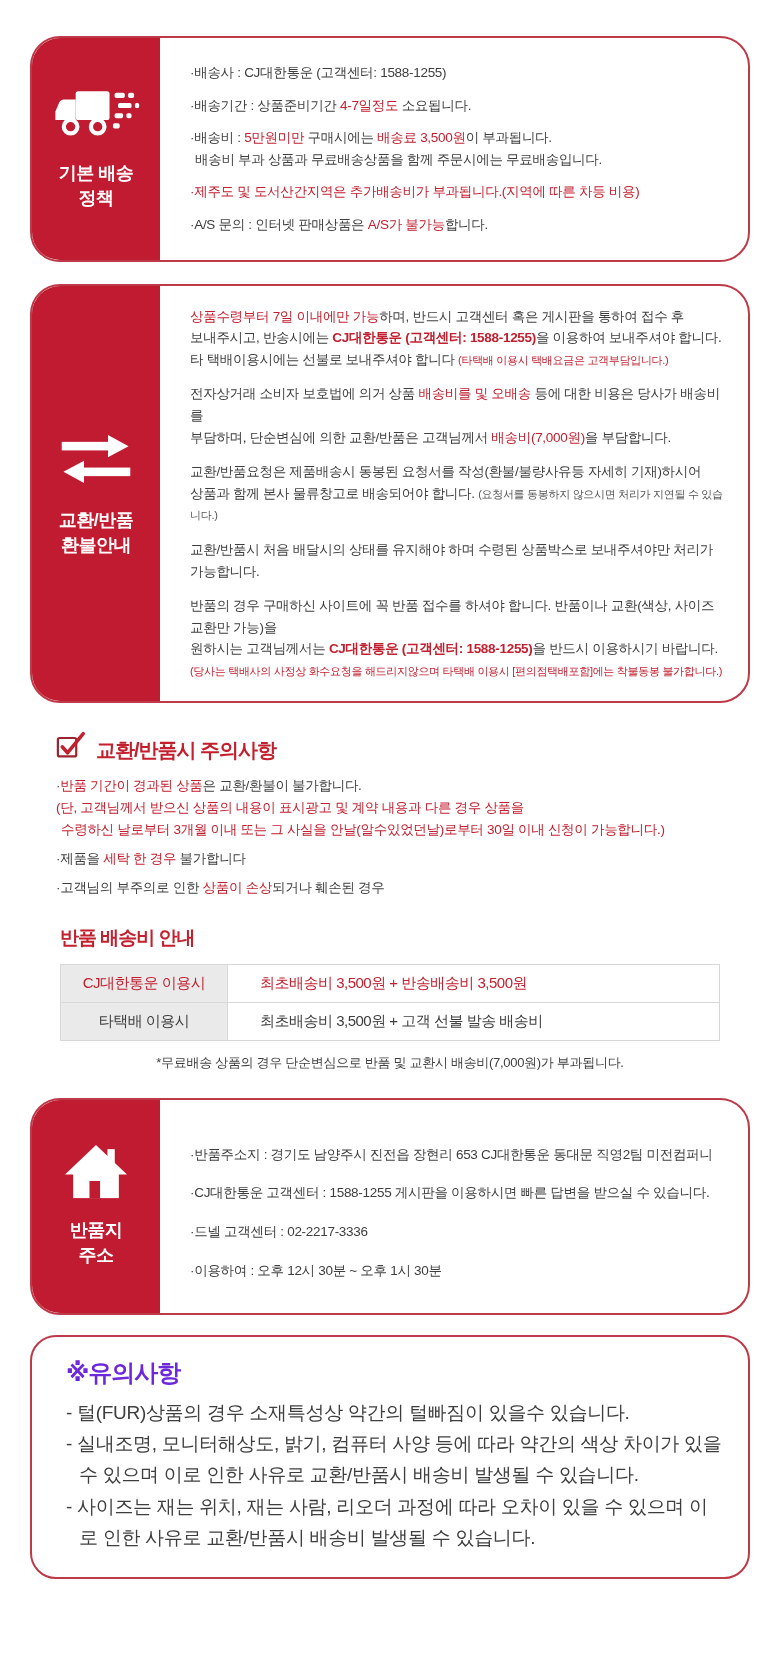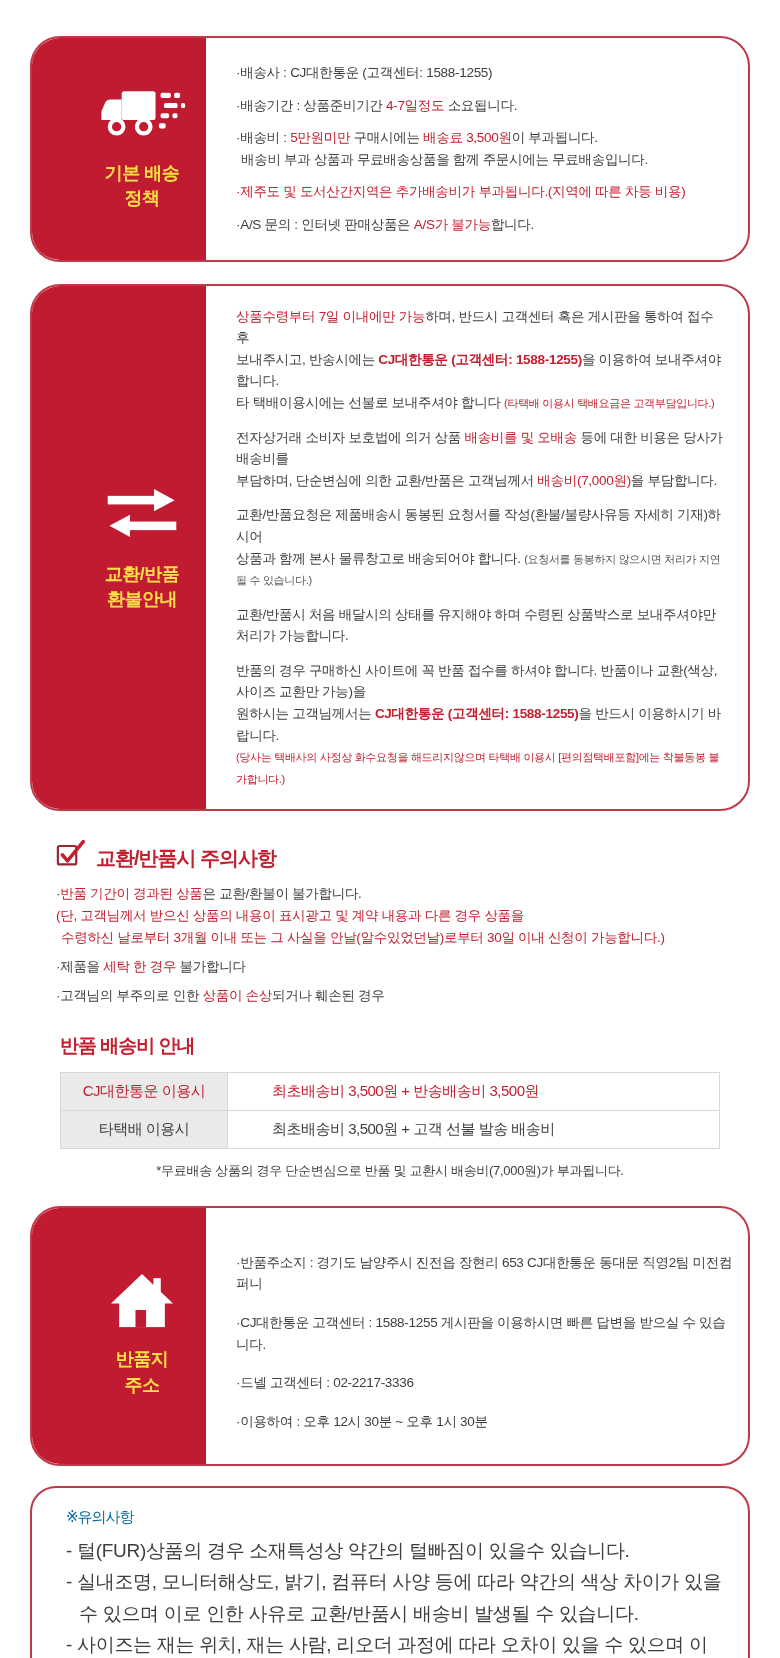--- a/index.html
+++ b/index.html
@@ -8,22 +8,22 @@
 
   
   .title-wrap{padding-top:42px;text-align:center;}
   .title{display:inline-block;font-size:30px;font-weight:bold;letter-spacing:-1.5px;line-height:1.2;}
   .title .u{padding-bottom:8px;border-bottom:3px solid #3e3e3e;color:#3a3a3a;}
   .title .u.hl{color:#c2202f;border-bottom-color:#c2202f;}
 
   
   .pbox{display:flex;margin:36px 30px 0 30px;border:2px solid #bd3a49;border-radius:30px;
         overflow:hidden;background:#fff;}
-  .pbox-label{flex:0 0 128px;background:#c01b30;color:#fde047;display:flex;flex-direction:column;
-        align-items:center;justify-content:center;gap:15px;text-align:center;padding-left:46px;}
+  .pbox-label{flex:0 0 128px;background:#c01b30;color:#ffffff;display:flex;flex-direction:column;
+        align-items:center;justify-content:center;gap:15px;text-align:center;}
   .label-text{font-size:18px;font-weight:bold;line-height:1.4;letter-spacing:-0.5px;}
   .label-text span{display:block;}
   .pbox-body{flex:1;padding:24px 22px 24px 30px;font-size:13.5px;line-height:1.6;}
   .pbox-body.exchange{padding-top:20px;padding-bottom:20px;}
   .group + .group{margin-top:11px;}
   .para + .para{margin-top:13px;}
   .line{white-space:normal;}
   .line.pad-sm{padding-left:5px;}
 
   
@@ -40,33 +40,33 @@
   .caution-body{margin-top:11px;font-size:13.5px;line-height:1.62;}
   .caution-body .group + .group{margin-top:7px;}
 
   
   .shipfee{margin:26px 60px 0 60px;}
   .shipfee-head{color:#c2202f;font-size:19px;font-weight:bold;letter-spacing:-1px;}
   .fee-table{width:100%;border-collapse:collapse;margin-top:13px;font-size:15px;
         border-top:1px solid #c2c2c2;border-bottom:1px solid #c2c2c2;}
   .fee-table td{border:1px solid #d8d8d8;height:35px;letter-spacing:-0.5px;margin-left:12px;}
   td.cell-label{width:164px;background:#eaeaea;text-align:center;}
-  td.cell-fee{padding-left:44px;}
+  td.cell-fee{padding-left:32px;}
   tr.row-cj td{color:#c2202f;}
   tr.row-etc td{color:#3e3e3e;}
   .fee-note{margin-top:13px;text-align:center;font-size:13px;color:#3e3e3e;}
 
   
   .pbox-body.address{padding:44px 14px 32px 30px;}
   .addr-line + .addr-line{margin-top:17px;}
 
   
   .notice{margin:20px 30px 0 30px;border:2px solid #bd3a49;border-radius:26px;
         padding:20px 26px 24px 34px;background:#fff;}
-  .notice-head{color:#0369a1;font-size:15px;font-weight:normal;letter-spacing:-1px;}
+  .notice-head{color:#6d28d9;font-size:24px;font-weight:bold;letter-spacing:-1px;}
   .notice-items{margin-top:8px;font-size:19px;line-height:1.64;}
   .notice-item{padding-left:13px;text-indent:-13px;}
 </style>
 </head>
 <body>
 
 <div class="page">
 
 
   <section class="pbox">

